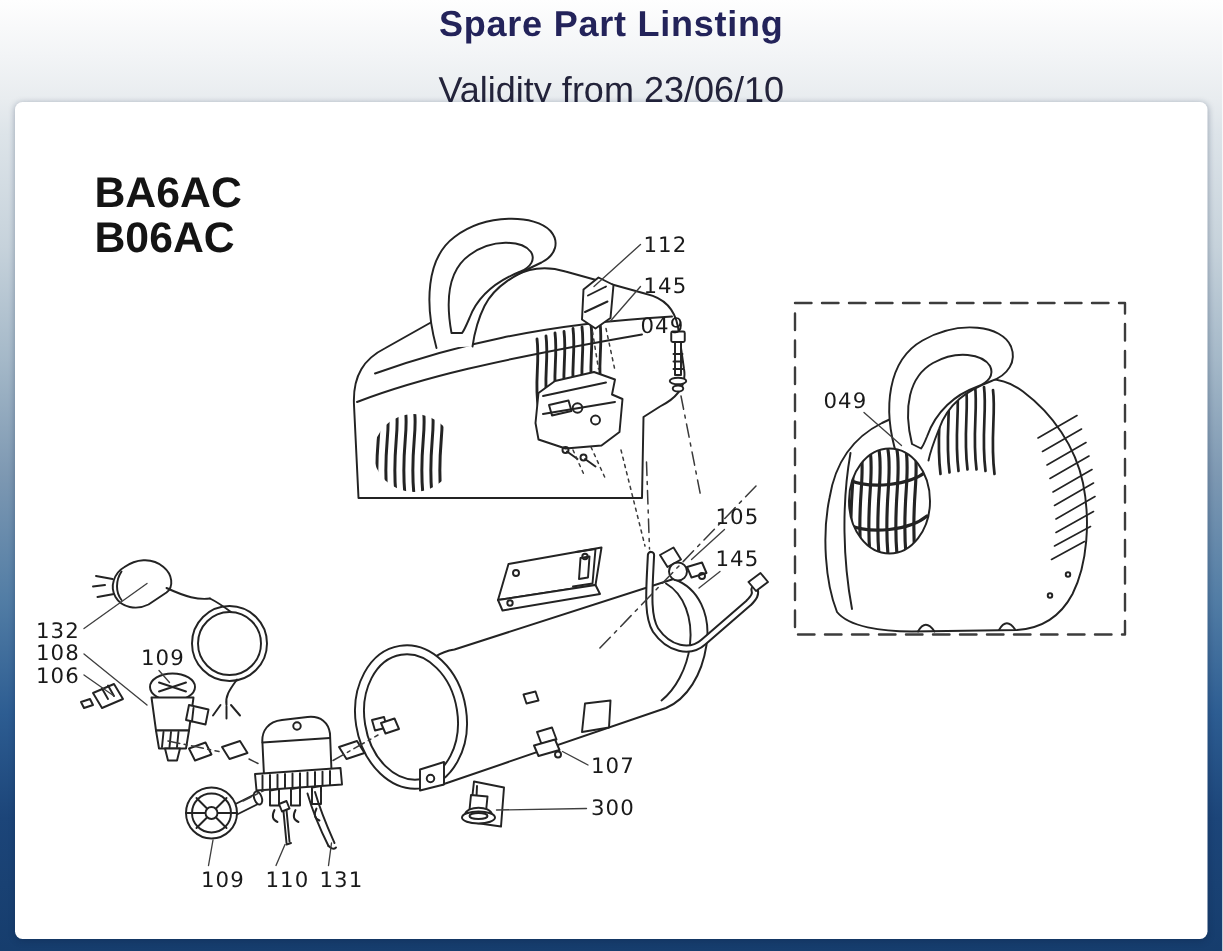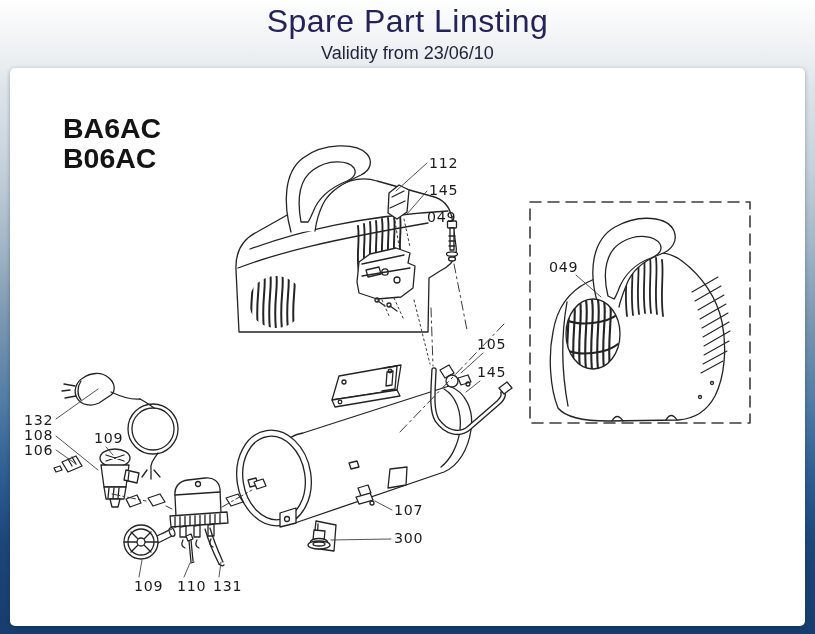--- a/index.html
+++ b/index.html
@@ -4,24 +4,24 @@
 <style>
   html,body{margin:0;padding:0;}
   body{width:815px;height:634px;overflow:hidden;font-family:"Liberation Sans",sans-serif;}
   .stage{
     position:relative;width:815px;height:634px;
     background:linear-gradient(180deg,#fefefe 0%,#f2f4f6 6%,#e8ecef 10.5%,#dde4e9 14%,
       #c6d2db 26%,#a4b8c8 38%,#7d98b2 50%,#527da5 63%,#2d5d92 75%,#1c4579 86%,#163d6d 100%);
   }
   .header{position:absolute;top:0;left:0;right:0;height:68px;text-align:center;}
   .page-title{
-    margin:3px 0 4px 0;font-size:32px;font-weight:400;letter-spacing:.5px;
+    margin:3px 0 17px 0;font-size:24px;font-weight:700;letter-spacing:.5px;
     color:#23235a;font-family:"Liberation Sans",sans-serif;
   }
-  .subtitle{font-size:18px;color:#23233a;margin-top:0;line-height:1.1;}
+  .subtitle{font-size:24px;color:#23233a;margin-top:0;line-height:1.1;}
   .content-box{
     position:absolute;left:10px;right:10px;top:68px;bottom:8px;
     background:#ffffff;border-radius:5px;box-shadow:0 1px 4px rgba(15,35,70,.35);padding-left:24px;
   }
   .content-box svg{position:absolute;inset:0;width:100%;height:100%;}
   text{stroke:none;}
 </style>
 </head>
 <body>
 

